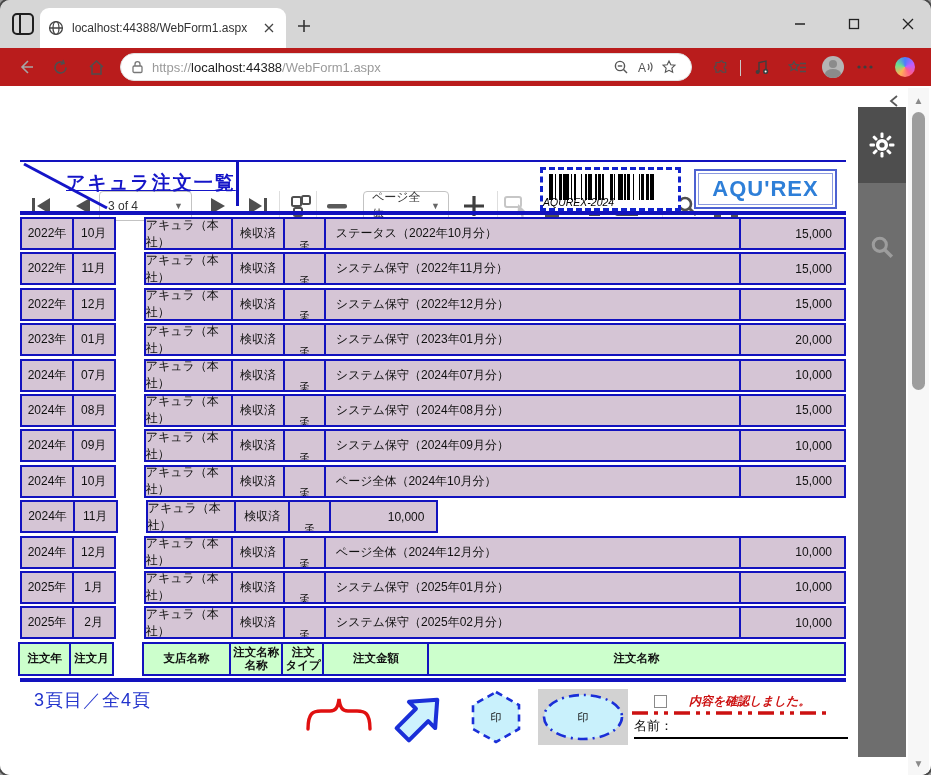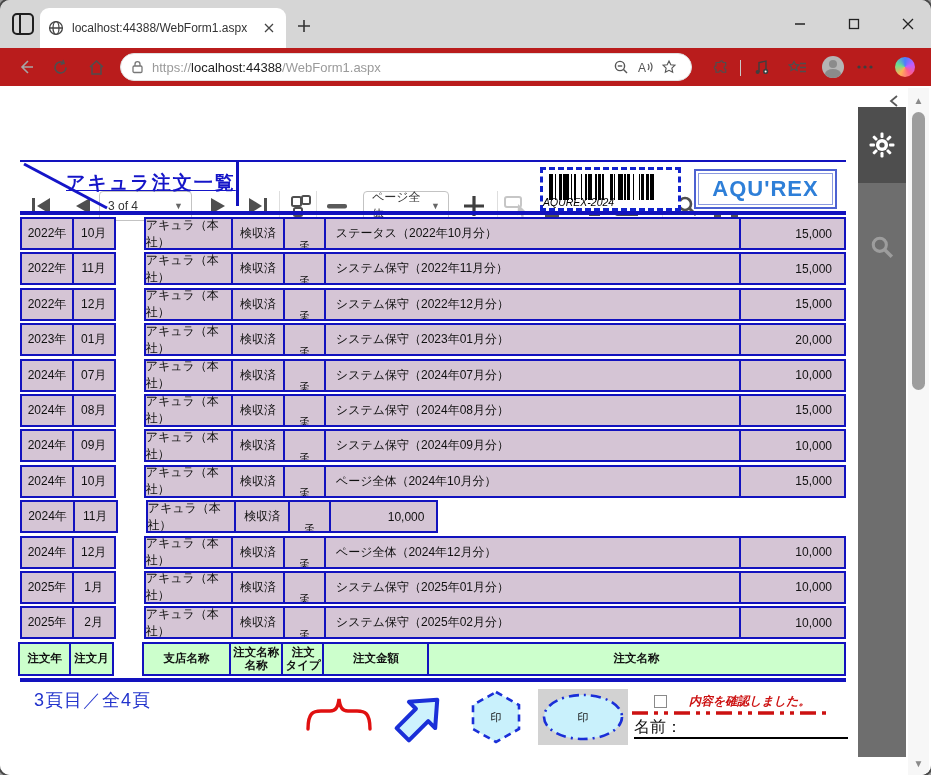--- a/index.html
+++ b/index.html
@@ -63,21 +63,21 @@
   .c0{width:55px;} .c1{width:45px;} .c2{width:91px;margin-left:28px;} .c3{width:56px;}
   .c4{width:44px;writing-mode:vertical-rl;text-orientation:upright;font-size:9.5px;line-height:1;}
   .c5{width:426px;justify-content:flex-start;padding-left:10px;}
   .c6{width:109px;justify-content:flex-end;padding-right:12px;}
   .hrow{position:absolute;left:20px;top:642px;width:826px;display:flex;height:34px;}
   .hrow .cell{background:#ccffcc;font-weight:bold;font-size:11.5px;text-align:center;white-space:pre-line;line-height:1.15;height:34px;}
   .pagefoot{position:absolute;left:34px;top:688px;font-size:18px;color:#2233cc;letter-spacing:1px;}
   .graybox{position:absolute;left:538px;top:689px;width:90px;height:56px;background:#d2d2d2;}
   .chk{position:absolute;left:654px;top:695px;width:13px;height:13px;border:1.6px solid #8a8a8a;background:#fff;box-sizing:border-box;}
   .confirm{position:absolute;left:689px;top:693px;font-size:12px;font-style:italic;font-weight:bold;color:#cc1111;}
-  .namelabel{position:absolute;left:634px;top:717px;font-size:16px;color:#111;}
+  .namelabel{position:absolute;left:634px;top:717px;font-size:13px;color:#111;}
   .sigline{position:absolute;left:634px;top:737px;width:214px;height:2.2px;background:#000;}
   svg{display:block;}
 </style>
 </head>
 <body>
 
 <div id="stage">
 
   <div class="tabstrip">
     <div class="ws-icon"></div>

